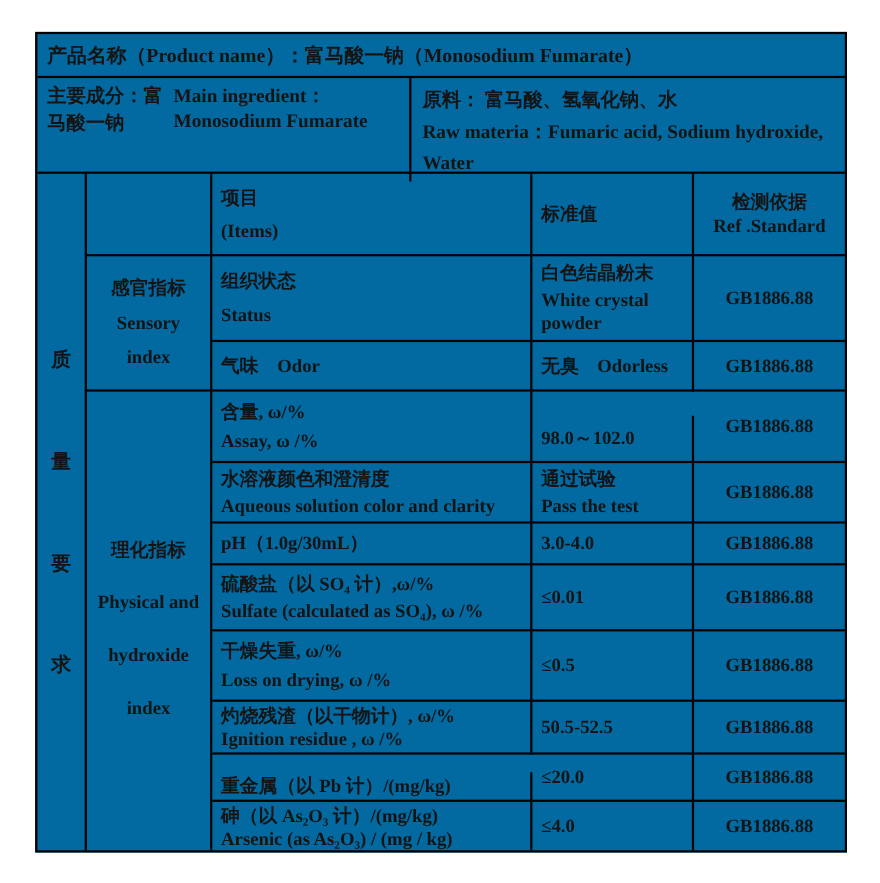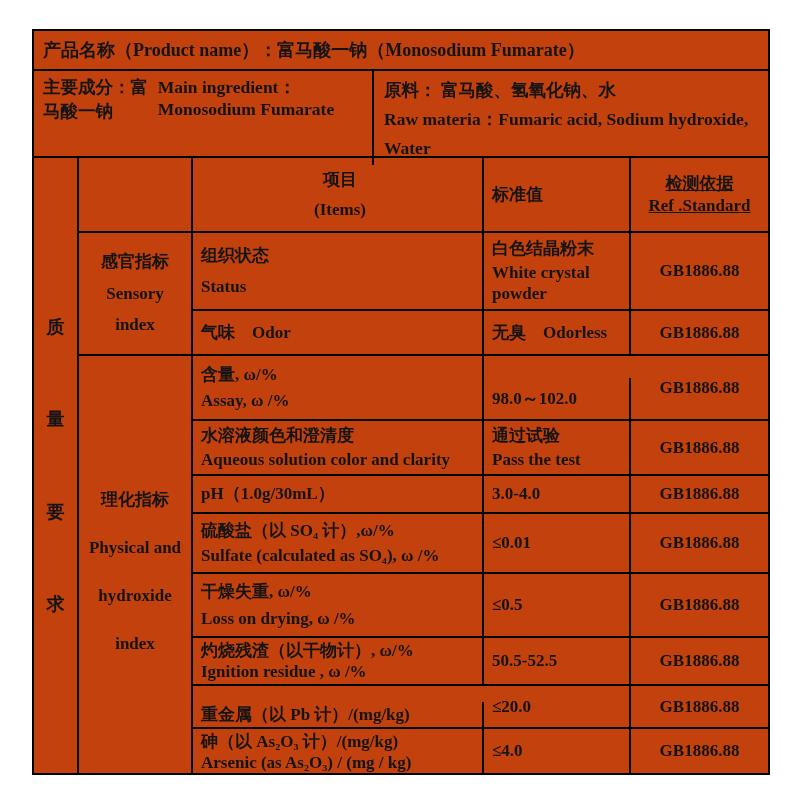--- a/index.html
+++ b/index.html
@@ -8,21 +8,21 @@
     width: 800px; height: 803px;
     font-family: "Liberation Serif", "DejaVu Serif", serif;
     font-weight: bold;
     color: #141414;
     position: relative;
   }
   .doc {
     position: absolute; left: 32px; top: 29px;
     width: 738px;
     border: 2px solid #000;
-    background: #c2410c;
+    background: #0369a1;
   }
   
   .secA {
     height: 40px;
     border-bottom: 2px solid #000;
     display: flex; align-items: center;
     padding-left: 9px;
     font-size: 18px;
     white-space: nowrap; overflow: hidden;
   }
@@ -72,21 +72,21 @@
     padding: 8px 2px; justify-content: space-evenly;
   }
   .physchem {
     grid-column: 2; grid-row: 4 / span 8;
     align-items: center; text-align: center;
     justify-content: center; line-height: 28px;
     padding: 17px 2px 2px 2px;
     gap: 20px;
   }
   .cr { align-items: center; justify-content: center; text-align: center; padding: 2px; }
-  .hc5 { align-items: center; justify-content: center; text-align: right; padding: 2px; text-decoration: underline; }
+  .hc5 { align-items: center; justify-content: center; text-align: right; padding: 2px; }
   .ln { display: block; }
   .ln:empty { display: none; }
 </style>
 </head>
 <body>
 
 <div class="doc">
 
   <div class="secA">
     <span class="ln">产品名称（Product name）：富马酸一钠（Monosodium Fumarate）</span>
@@ -106,21 +106,21 @@
   <div class="grid">
 
     <div class="cell v-label no-b">
       <span class="ln">质</span>
       <span class="ln">量</span>
       <span class="ln">要</span>
       <span class="ln">求</span>
     </div>
 
     <div class="cell c2-head"></div>
-    <div class="cell" style="grid-column:3;grid-row:1;text-align:center;">
+    <div class="cell" style="grid-column:3;grid-row:1;">
       <span class="ln">项目</span>
       <span class="ln">(Items)</span>
     </div>
     <div class="cell" style="grid-column:4;grid-row:1;">
       <span class="ln">标准值</span>
     </div>
     <div class="cell hc5 no-r" style="grid-column:5;grid-row:1;">
       <span class="ln">检测依据</span>
       <span class="ln">Ref .Standard</span>
     </div>

